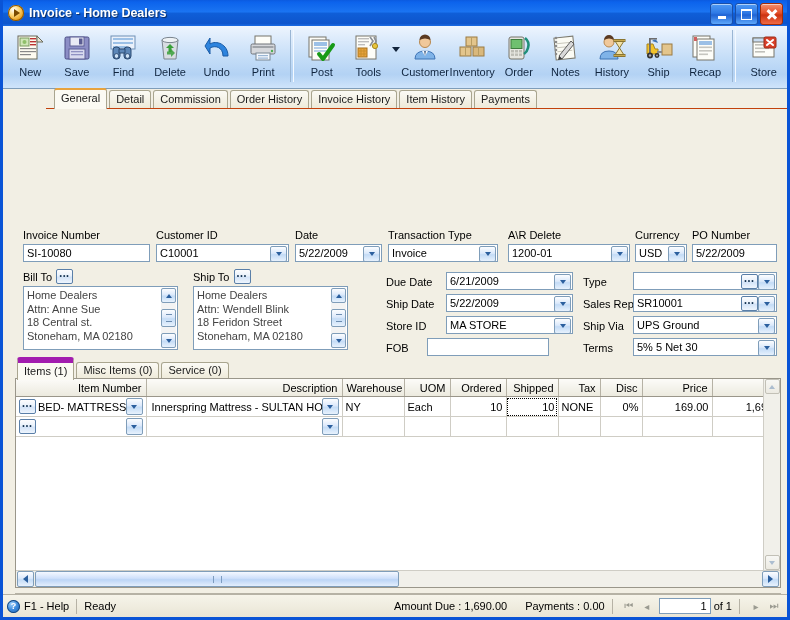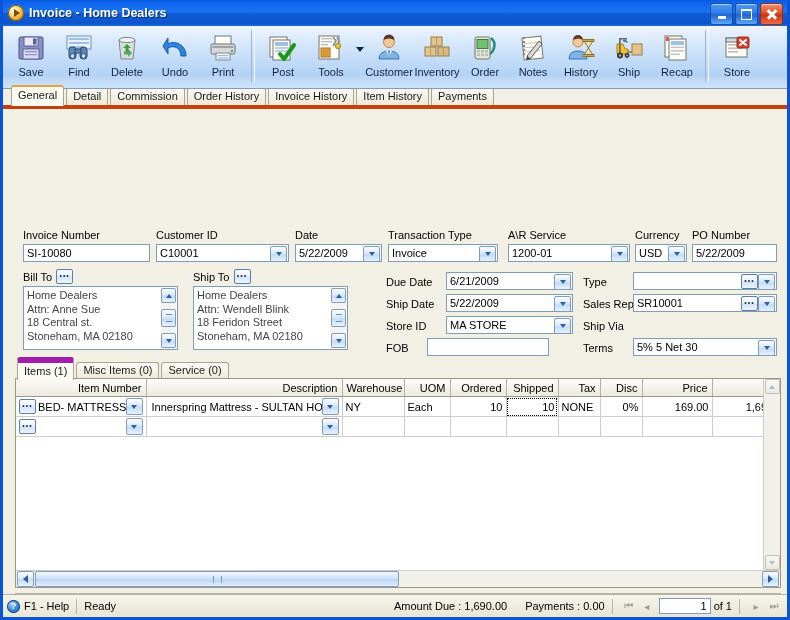--- a/index.html
+++ b/index.html
@@ -81,22 +81,23 @@
   .tbsep{width:2px;height:52px;margin:4px 4px 0 4px;border-left:1px solid #9ab6d4;border-right:1px solid #f3f9ff;}
   .dropcaret{
     width:10px;height:58px;display:flex;align-items:center;justify-content:center;margin-top:2px;
   }
   .dropcaret:after{content:"";border-top:5px solid #11243c;border-left:4px solid transparent;border-right:4px solid transparent;margin-bottom:16px;}
 
   
   .tabstrip{
     flex:0 0 20px;height:20px;display:flex;align-items:flex-end;
     padding-left:8px;background:#f2efe4;
-    border-bottom:4px solid #c2410c;
+    border-bottom:1px solid #c2410c;
     box-sizing:border-box;
+    margin-left:43px;
   }
   .tab{
     height:17px;line-height:16px;padding:0 6px;margin-right:2px;
     background:linear-gradient(180deg,#fbfaf5 0%,#eeead9 100%);
     border:1px solid #a9a58f;border-bottom:none;
     border-radius:3px 3px 0 0;color:#1b1b1b;font-size:11px;white-space:nowrap;
   }
   .tab.active{
     background:#fbfaf3;border-top:2px solid #e8a33d;height:19px;line-height:17px;
     position:relative;z-index:3;margin-bottom:-1px;
@@ -256,20 +257,41 @@
       <div class="wb close">
           <i></i>
         </div>
     </div>
   </div>
 
   <div class="client">
 
     <div class="toolbar">
 
+      <div class="tbtn">
+        <span class="ico">
+          <svg width="30" height="28" viewBox="0 0 30 28">
+            <rect x="3" y="2" width="19" height="23" fill="#fdfbf0" stroke="#6a6a5a"></rect>
+            <rect x="5" y="4" width="9" height="8" fill="#cfe6b8" stroke="#7a9a5e"></rect>
+            <circle cx="9.5" cy="8" r="2" fill="#8fbf6a"></circle>
+            <g fill="#b33">
+              <rect x="15" y="4" width="6" height="1.4"></rect>
+                <rect x="15" y="7" width="6" height="1.4"></rect>
+              <rect x="15" y="10" width="6" height="1.4"></rect>
+            </g>
+            <g fill="#888">
+              <rect x="5" y="14" width="16" height="1.2"></rect>
+                <rect x="5" y="17" width="16" height="1.2"></rect>
+              <rect x="5" y="20" width="11" height="1.2"></rect>
+            </g>
+            <path d="M22 2 L28 8 L22 8 Z" fill="#e8e6d6" stroke="#6a6a5a"></path>
+          </svg>
+        </span>
+        <span class="lbl">New</span>
+      </div>
 
       <div class="tbtn">
         <span class="ico">
           <svg width="28" height="28" viewBox="0 0 28 28">
             <rect x="2" y="3" width="24" height="22" rx="1.5" fill="#8c8ec6" stroke="#4a4c84"></rect>
             <rect x="7" y="3" width="14" height="9" fill="#e9eaf5" stroke="#5c5e96"></rect>
             <rect x="16" y="4.5" width="3.5" height="6" fill="#5a5c92"></rect>
             <rect x="6" y="15" width="16" height="10" fill="#d9dbef" stroke="#5c5e96"></rect>
             <g fill="#8f91c2">
                 <rect x="8" y="17" width="12" height="1.3"></rect>
@@ -534,21 +556,21 @@
       <div class="tab">Item History</div>
       <div class="tab">Payments</div>
     </div>
 
     <div class="formbody">
 
       <div class="lbl wmark" style="left:20px;top:120px;">Invoice Number</div>
       <div class="lbl wmark" style="left:153px;top:120px;">Customer ID</div>
       <div class="lbl wmark" style="left:292px;top:120px;">Date</div>
       <div class="lbl wmark" style="left:385px;top:120px;">Transaction Type</div>
-      <div class="lbl wmark" style="left:505px;top:120px;">A\R Service</div>
+      <div class="lbl wmark" style="left:505px;top:120px;">A\R Delete</div>
       <div class="lbl wmark" style="left:632px;top:120px;">Currency</div>
       <div class="lbl wmark" style="left:689px;top:120px;">PO Number</div>
 
       <div class="fld wmark" style="left:20px;top:135px;width:127px;">SI-10080</div>
 
       <div class="fld combo wmark" style="left:153px;top:135px;width:133px;">
         <span>C10001</span>
         <span class="arrow"></span>
       </div>
 
@@ -635,20 +657,24 @@
       </div>
 
       <div class="lbl wmark" style="left:580px;top:189px;">Sales Rep</div>
       <div class="fld combo wmark" style="left:630px;top:185px;width:144px;">
         <span>SR10001</span>
         <span class="ellip" style="position:absolute;right:18px;top:1px;"></span>
         <span class="arrow"></span>
       </div>
 
       <div class="lbl wmark" style="left:580px;top:211px;">Ship Via</div>
+      <div class="fld combo wmark" style="left:630px;top:207px;width:144px;">
+        <span>UPS Ground</span>
+        <span class="arrow"></span>
+      </div>
 
       <div class="lbl wmark" style="left:580px;top:233px;">Terms</div>
       <div class="fld combo wmark" style="left:630px;top:229px;width:144px;">
         <span>5% 5 Net 30</span>
         <span class="arrow"></span>
       </div>
 
       <div class="gridpanel">
         <div class="gridtabs">
           <div class="tab active">Items (1)</div>

